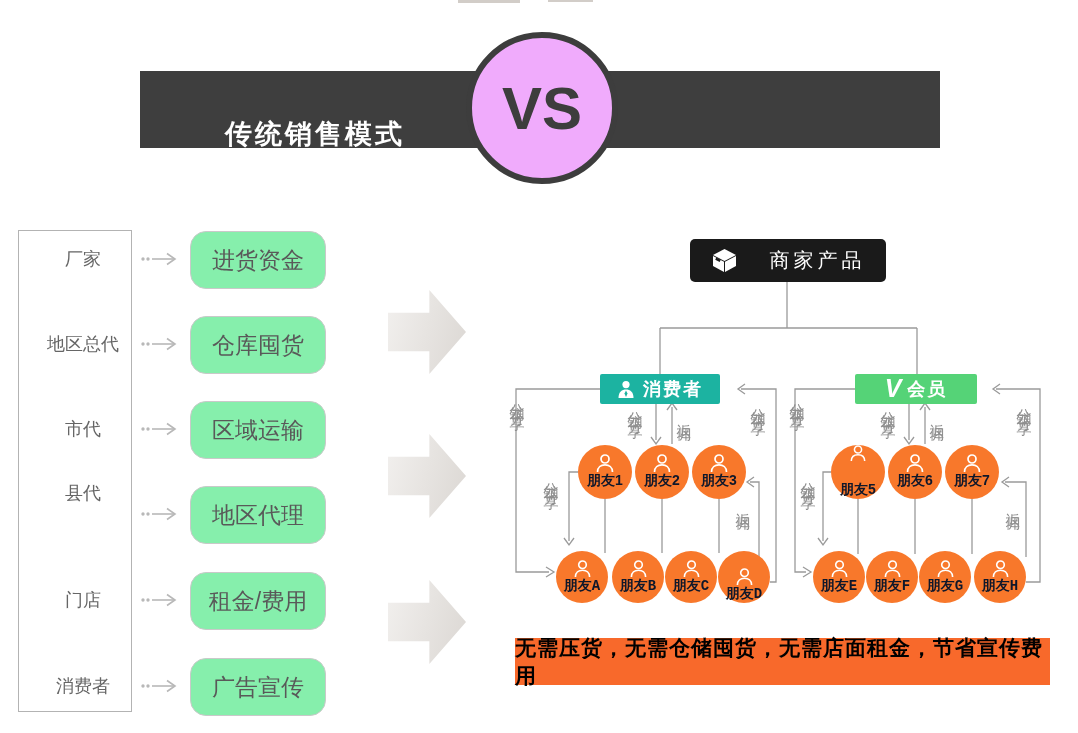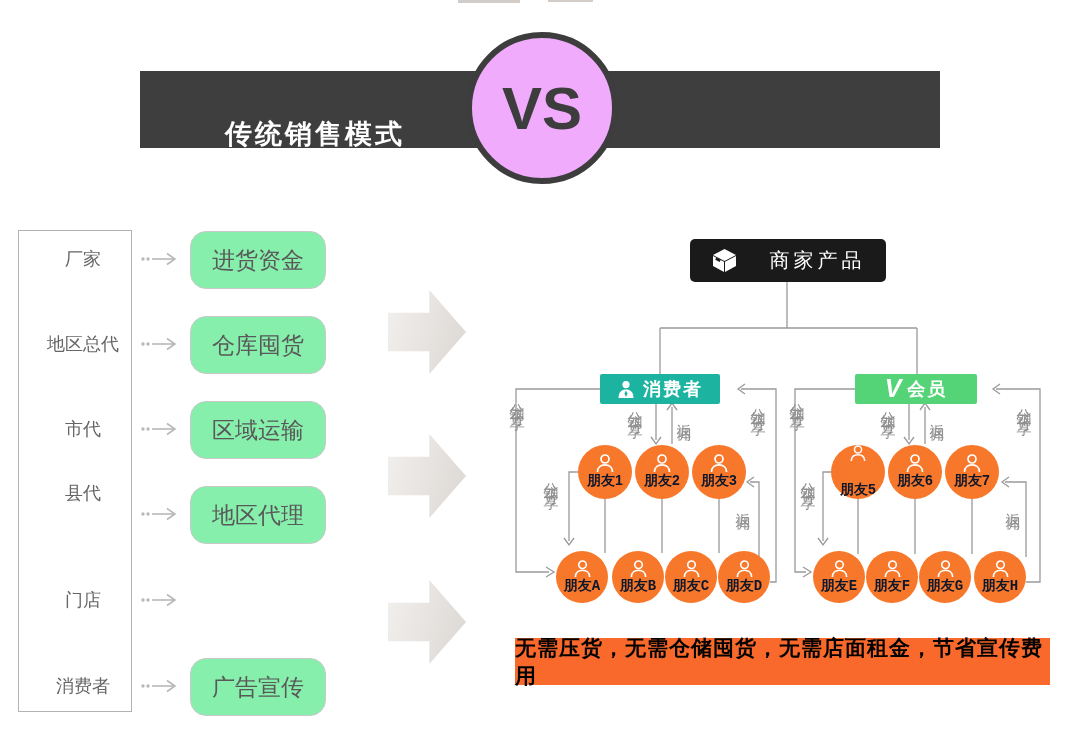--- a/index.html
+++ b/index.html
@@ -156,20 +156,21 @@
         <circle cx="7" cy="7" r="0.9" fill="#b8b8b8"></circle>
         <line x1="11" y1="7" x2="33" y2="7"></line>
         <polyline points="26,1.5 34,7 26,12.5"></polyline>
       </g>
     </svg>
 
   <div class="cost-box" style="top:231px;">进货资金</div>
   <div class="cost-box" style="top:316px;">仓库囤货</div>
   <div class="cost-box" style="top:401px;">区域运输</div>
   <div class="cost-box" style="top:486px;">地区代理</div>
+  <div class="cost-box" style="top:572px;">租金/费用</div>
   <div class="cost-box" style="top:658px;">广告宣传</div>
 
   <div class="big-arrow" style="top:290px;"></div>
   <div class="big-arrow" style="top:434px;"></div>
   <div class="big-arrow" style="top:580px;"></div>
 
   <svg class="overlay" width="1078" height="733" viewBox="0 0 1078 733">
     <g stroke="#9a9a9a" stroke-width="1.3" fill="none">
 
       <path d="M787 282 V328 M660 328 H917 M660 328 V374 M917 328 V374"></path>
@@ -276,21 +277,21 @@
   </div>
   <div class="friend r2" style="left:665px; top:551px;">
     <svg width="19" height="18" viewBox="0 0 20 19">
         <g stroke="#fff" stroke-width="1.7" fill="none">
           <circle cx="10" cy="5" r="4"></circle>
           <path d="M2.5 18 C2.5 13 6 10.8 10 10.8 C14 10.8 17.5 13 17.5 18"></path>
         </g>
       </svg>
     <span class="flabel">朋友C</span>
   </div>
-  <div class="friend r2" style="left:718px; top:551px;">
+  <div class="friend r2" style="left:718px; top:551px;justify-content:flex-end;">
     <svg width="19" height="18" viewBox="0 0 20 19">
         <g stroke="#fff" stroke-width="1.7" fill="none">
           <circle cx="10" cy="5" r="4"></circle>
           <path d="M2.5 18 C2.5 13 6 10.8 10 10.8 C14 10.8 17.5 13 17.5 18"></path>
         </g>
       </svg>
     <span class="flabel">朋友D</span>
   </div>
 
   <div class="friend r1" style="left:831px; top:445px;gap:20px;">

